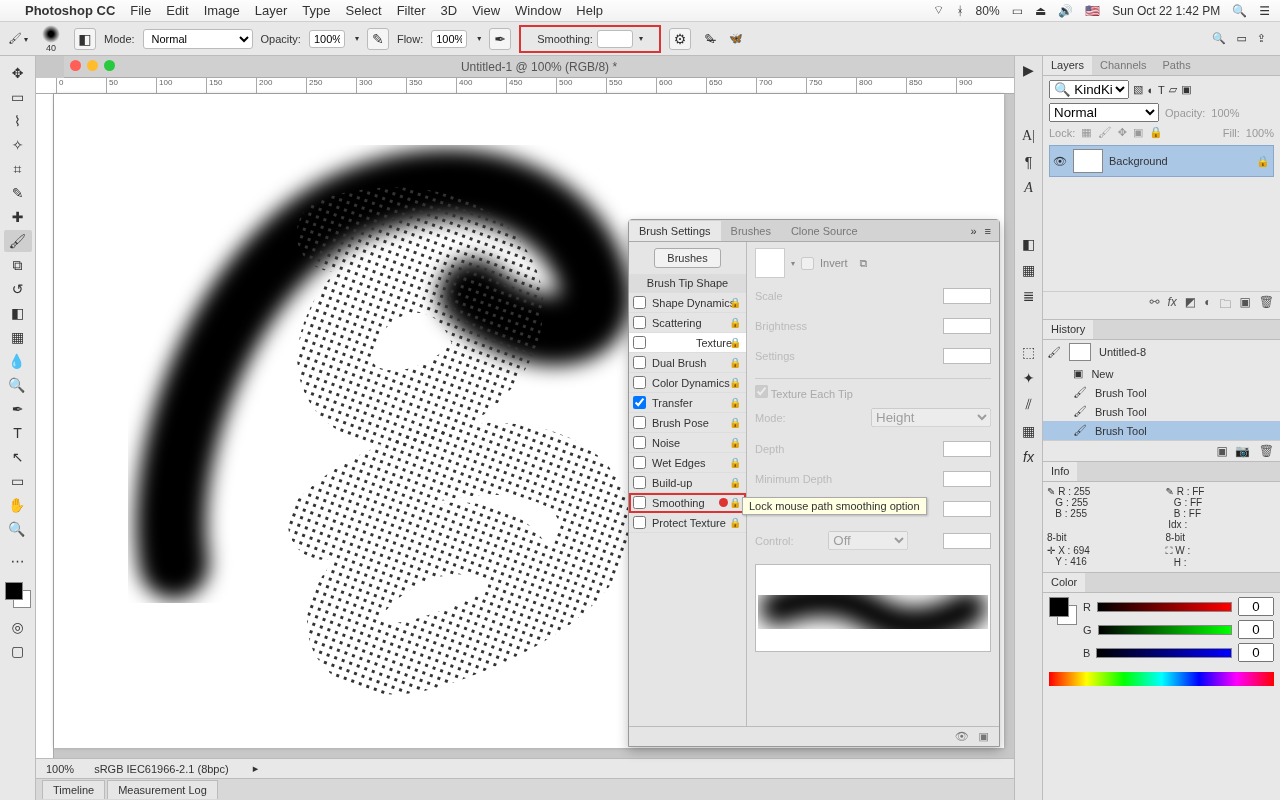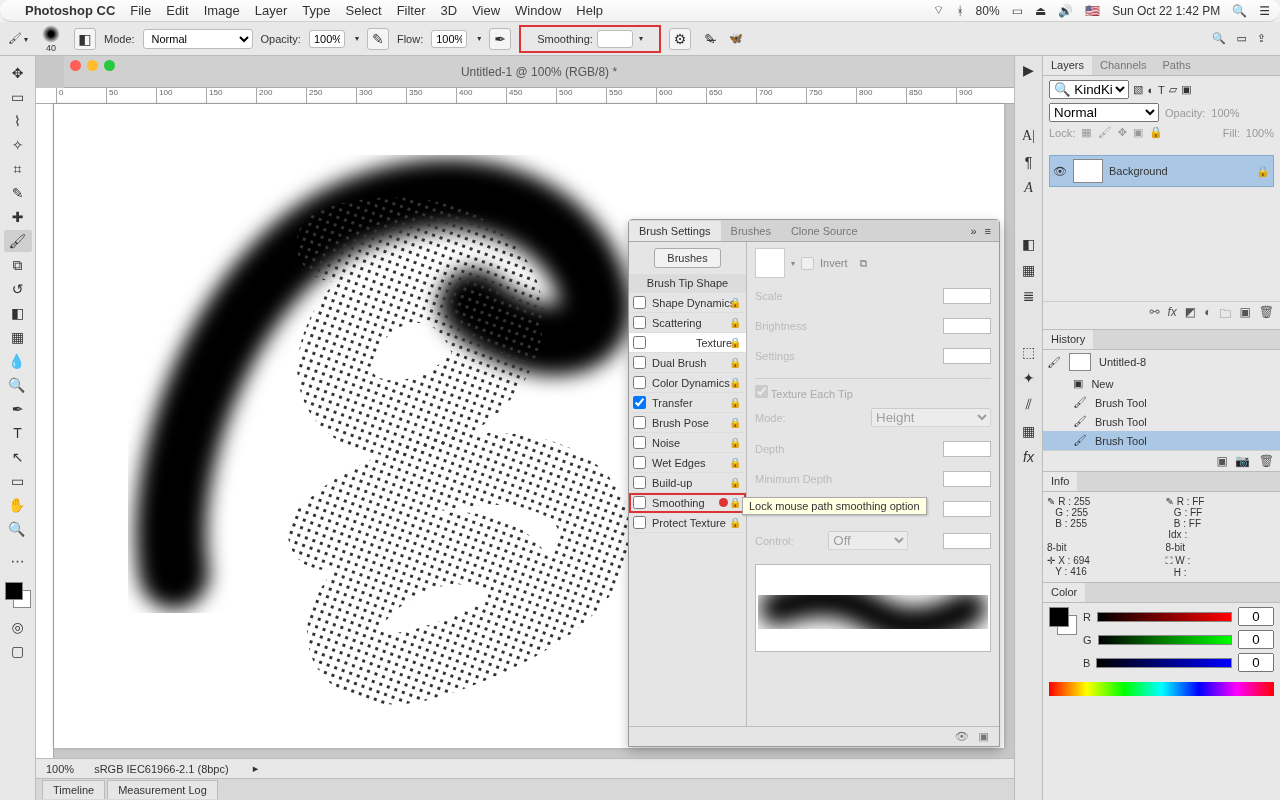--- a/index.html
+++ b/index.html
@@ -1,19 +1,19 @@
 <!DOCTYPE html>
 <html><head>
 <meta charset="utf-8">
 <style>
 * { box-sizing: border-box; margin: 0; padding: 0; font-family: -apple-system, "Helvetica Neue", Arial, sans-serif; }
 body { width: 1280px; height: 800px; overflow: hidden; background: #f0f0f0; font-size: 11px; color: #333; }
 
 
-.mac-menubar { height: 22px; background: linear-gradient(#fdfdfd,#f2f2f2); border-bottom: 1px solid #d0d0d0; display: flex; align-items: center; padding: 0 10px; gap: 15px; font-size: 13px; border-radius: 11px; }
+.mac-menubar { height: 22px; background: linear-gradient(#fdfdfd,#f2f2f2); border-bottom: 1px solid #d0d0d0; display: flex; align-items: center; padding: 0 10px; gap: 15px; font-size: 13px; }
 .mac-menubar .apple { font-size: 15px; }
 .mac-menubar .app-name { font-weight: 600; }
 .mac-menubar .spacer { flex: 1; }
 .mac-right { display: flex; align-items: center; gap: 12px; font-size: 12px; }
 
 
 .options-bar { height: 34px; background: #e8e8e8; border-bottom: 1px solid #bcbcbc; display: flex; align-items: center; padding: 0 8px; gap: 8px; font-size: 11px; }
 .options-bar select, .options-bar input[type=text] { border: 1px solid #bbb; background: #fff; border-radius: 3px; font-size: 11px; padding: 2px 4px; }
 .brush-sample { width: 30px; height: 28px; display: flex; flex-direction: column; align-items: center; justify-content: center; }
 .brush-dot { width: 18px; height: 18px; border-radius: 50%; background: radial-gradient(circle,#000 0%,#000 20%,transparent 70%); }
@@ -27,21 +27,21 @@
 
 .toolbox { width: 36px; background: #e8e8e8; border-right: 1px solid #bcbcbc; padding-top: 6px; display: flex; flex-direction: column; align-items: center; gap: 2px; }
 .tool { width: 28px; height: 22px; display: flex; align-items: center; justify-content: center; font-size: 14px; border-radius: 2px; cursor: pointer; }
 .tool.selected { background: #cfcfcf; }
 .color-swatch { width: 26px; height: 26px; margin-top: 8px; position: relative; }
 .color-swatch .fg { width: 18px; height: 18px; background: #000; border: 1px solid #888; position: absolute; top: 0; left: 0; }
 .color-swatch .bg { width: 18px; height: 18px; background: #fff; border: 1px solid #888; position: absolute; bottom: 0; right: 0; }
 
 
 .doc-area { flex: 1; display: flex; flex-direction: column; background: #c8c8c8; }
-.doc-tab-bar { height: 32px; background: #d0d0d0; display: flex; align-items: center; justify-content: center; font-size: 12px; color: #555; border-bottom: 1px solid #aaa; position: relative; margin-left: 28px; }
+.doc-tab-bar { height: 22px; background: #d0d0d0; display: flex; align-items: center; justify-content: center; font-size: 12px; color: #555; border-bottom: 1px solid #aaa; position: relative; margin-left: 28px; }
 .traffic { position: absolute; left: 6px; top: 4px; display: flex; gap: 6px; }
 .traffic span { width: 11px; height: 11px; border-radius: 50%; display: inline-block; }
 .tr-r { background: #ff5f56; } .tr-y { background: #ffbd2e; } .tr-g { background: #27c93f; }
 .ruler-h { height: 16px; background: #fff; border-bottom: 1px solid #aaa; font-size: 8px; color: #666; display: flex; overflow: hidden; padding-left: 20px; }
 .ruler-h span { width: 50px; flex-shrink: 0; border-left: 1px solid #aaa; padding-left: 2px; }
 .canvas-wrap { flex: 1; background: #c8c8c8; display: flex; position: relative; }
 .ruler-v { width: 18px; background: #fff; border-right: 1px solid #aaa; }
 .canvas { flex: 1; background: #fff; position: relative; overflow: hidden; margin-right: 10px; margin-bottom: 10px; box-shadow: 0 0 4px rgba(0,0,0,.2); }
 .canvas svg { position: absolute; top: 0; left: 0; }
 .status-bar { height: 20px; background: #e8e8e8; border-top: 1px solid #bbb; display: flex; align-items: center; padding: 0 10px; gap: 20px; font-size: 11px; }
@@ -290,21 +290,21 @@
           <span>◐</span>
           <span>T</span>
           <span>▱</span>
           <span>▣</span>
         </div>
         <div style="display:flex;gap:6px;align-items:center;margin-bottom:4px">
           <select class="small" style="width:110px"><option>Normal</option></select>
           <span style="color:#999">Opacity:</span>
           <span style="color:#999">100%</span>
         </div>
-        <div style="display:flex;gap:6px;align-items:center;margin-bottom:16px;color:#999">
+        <div style="display:flex;gap:6px;align-items:center;margin-bottom:6px;color:#999">
           <span>Lock:</span>
           <span>▦</span>
           <span>🖌</span>
           <span>✥</span>
           <span>▣</span>
           <span>🔒</span>
           <span style="margin-left:auto">Fill:</span>
           <span>100%</span>
         </div>
         <div class="layer-row">

